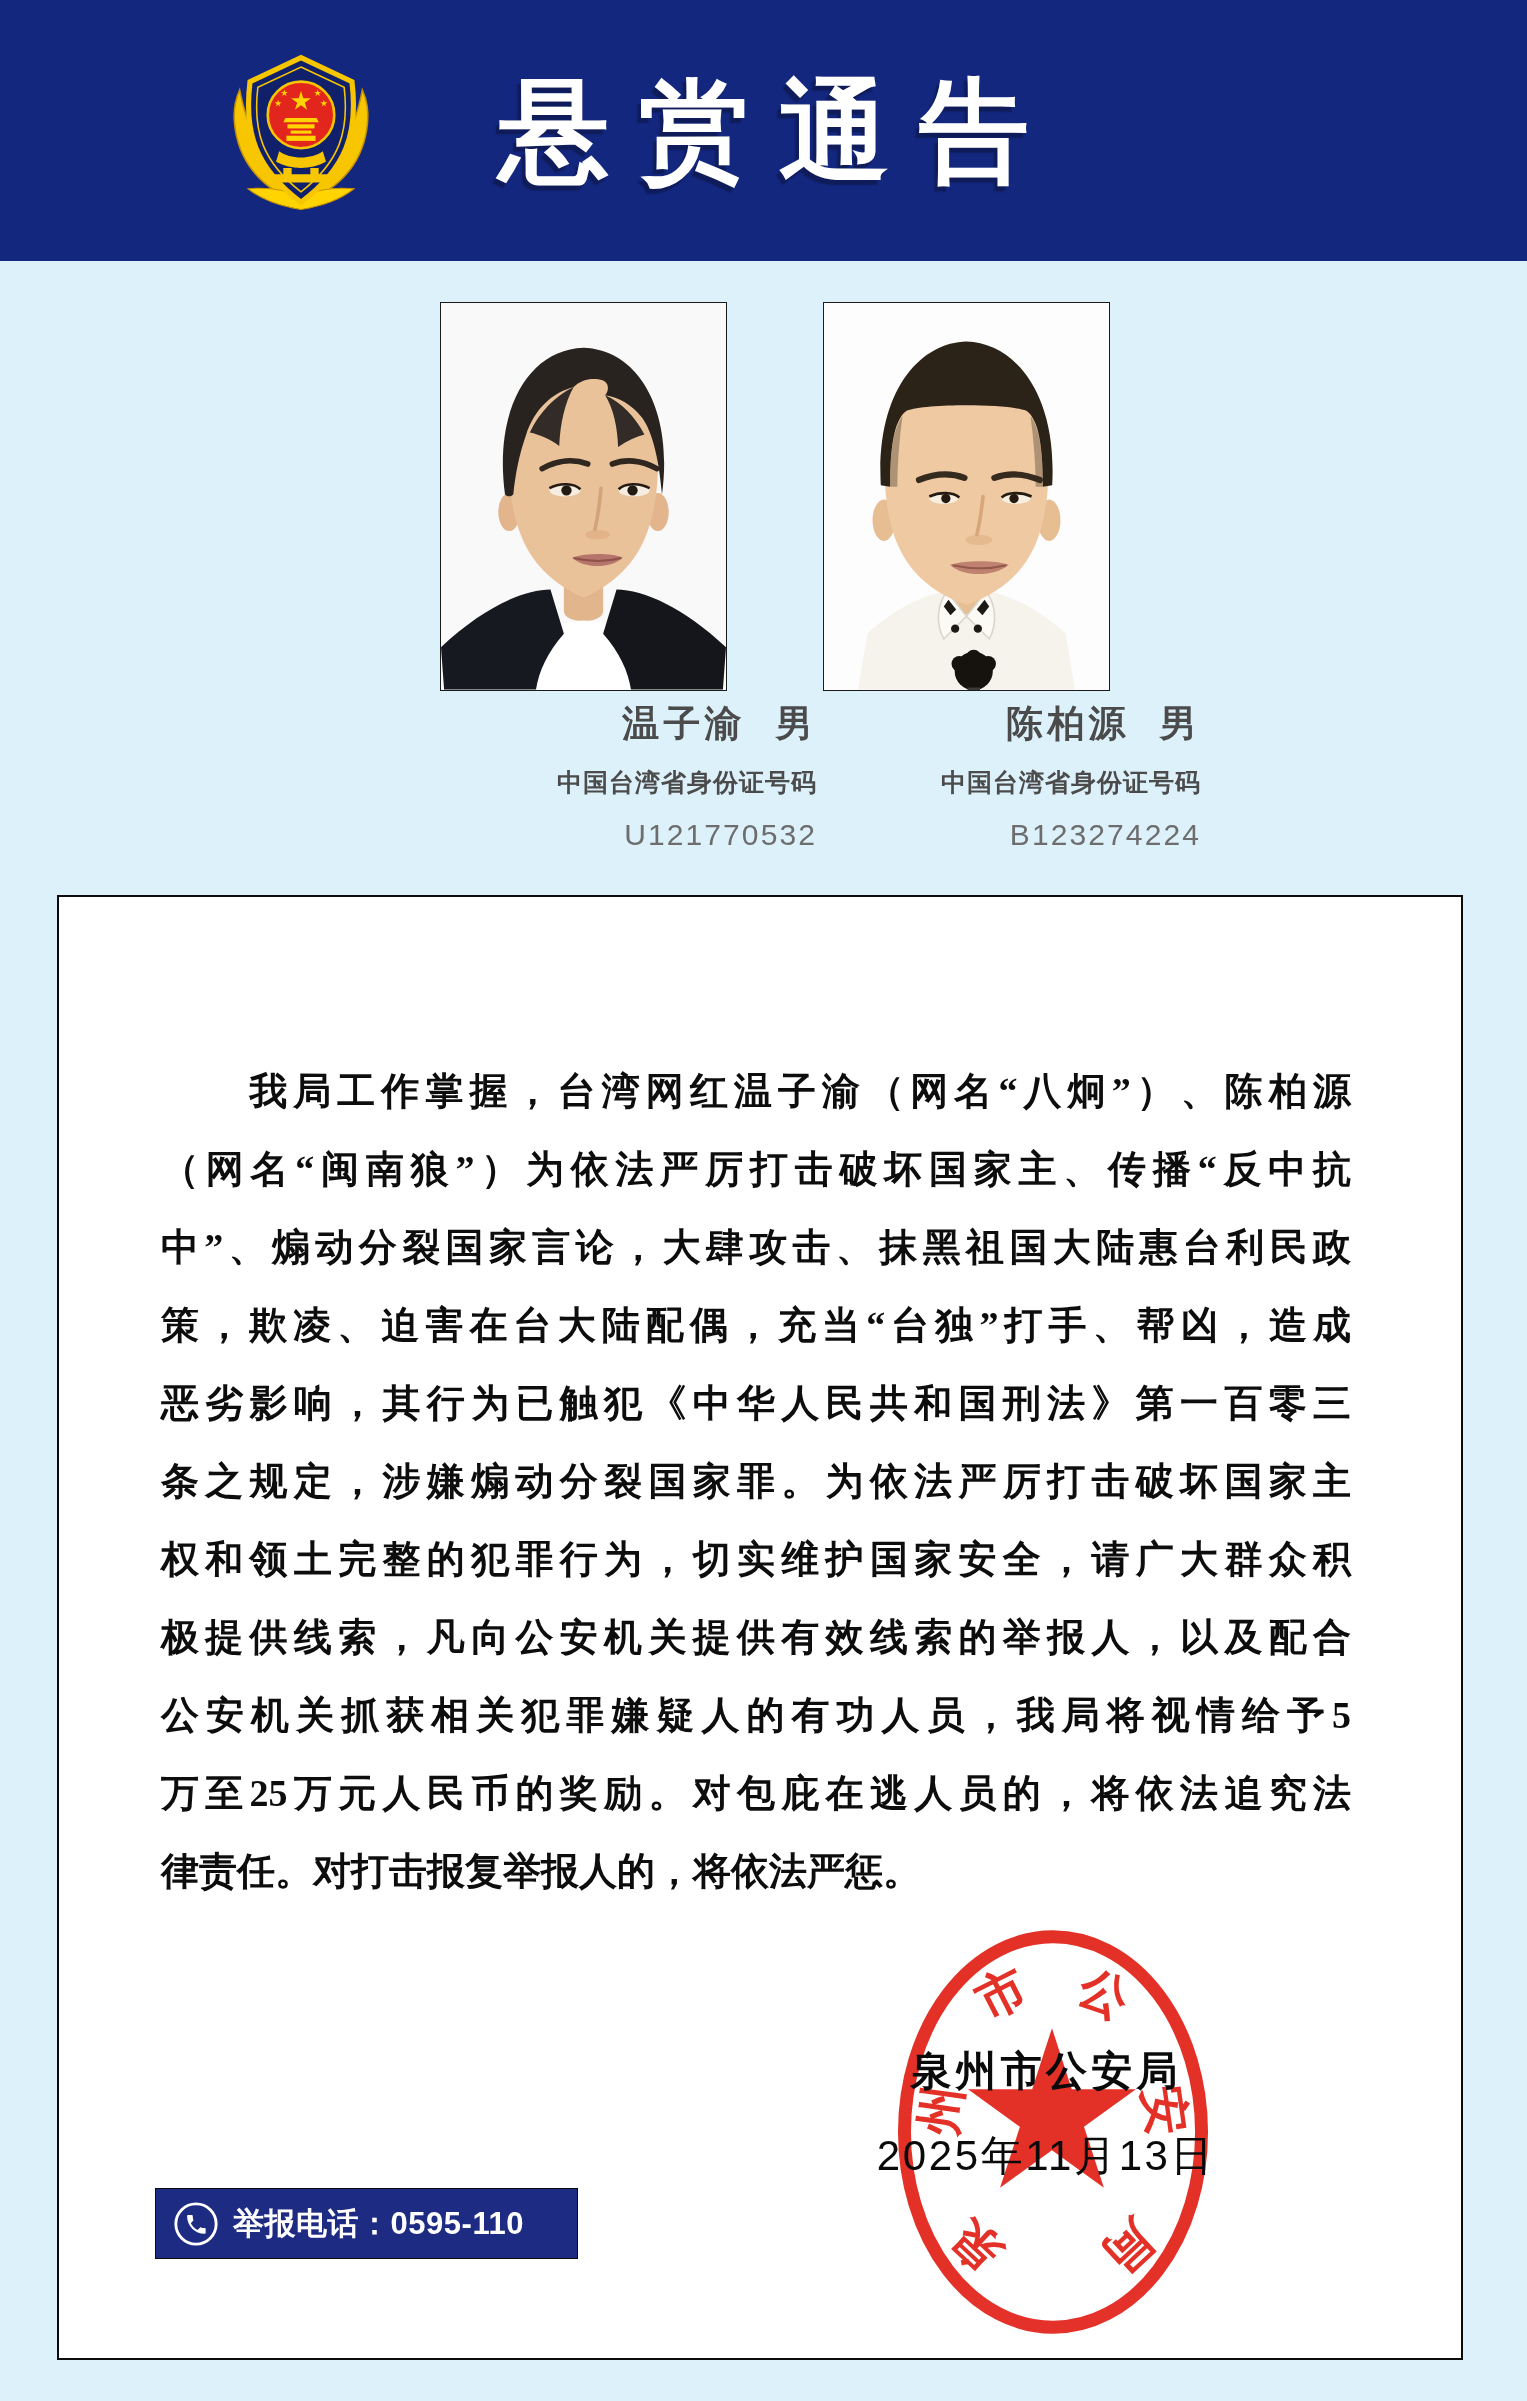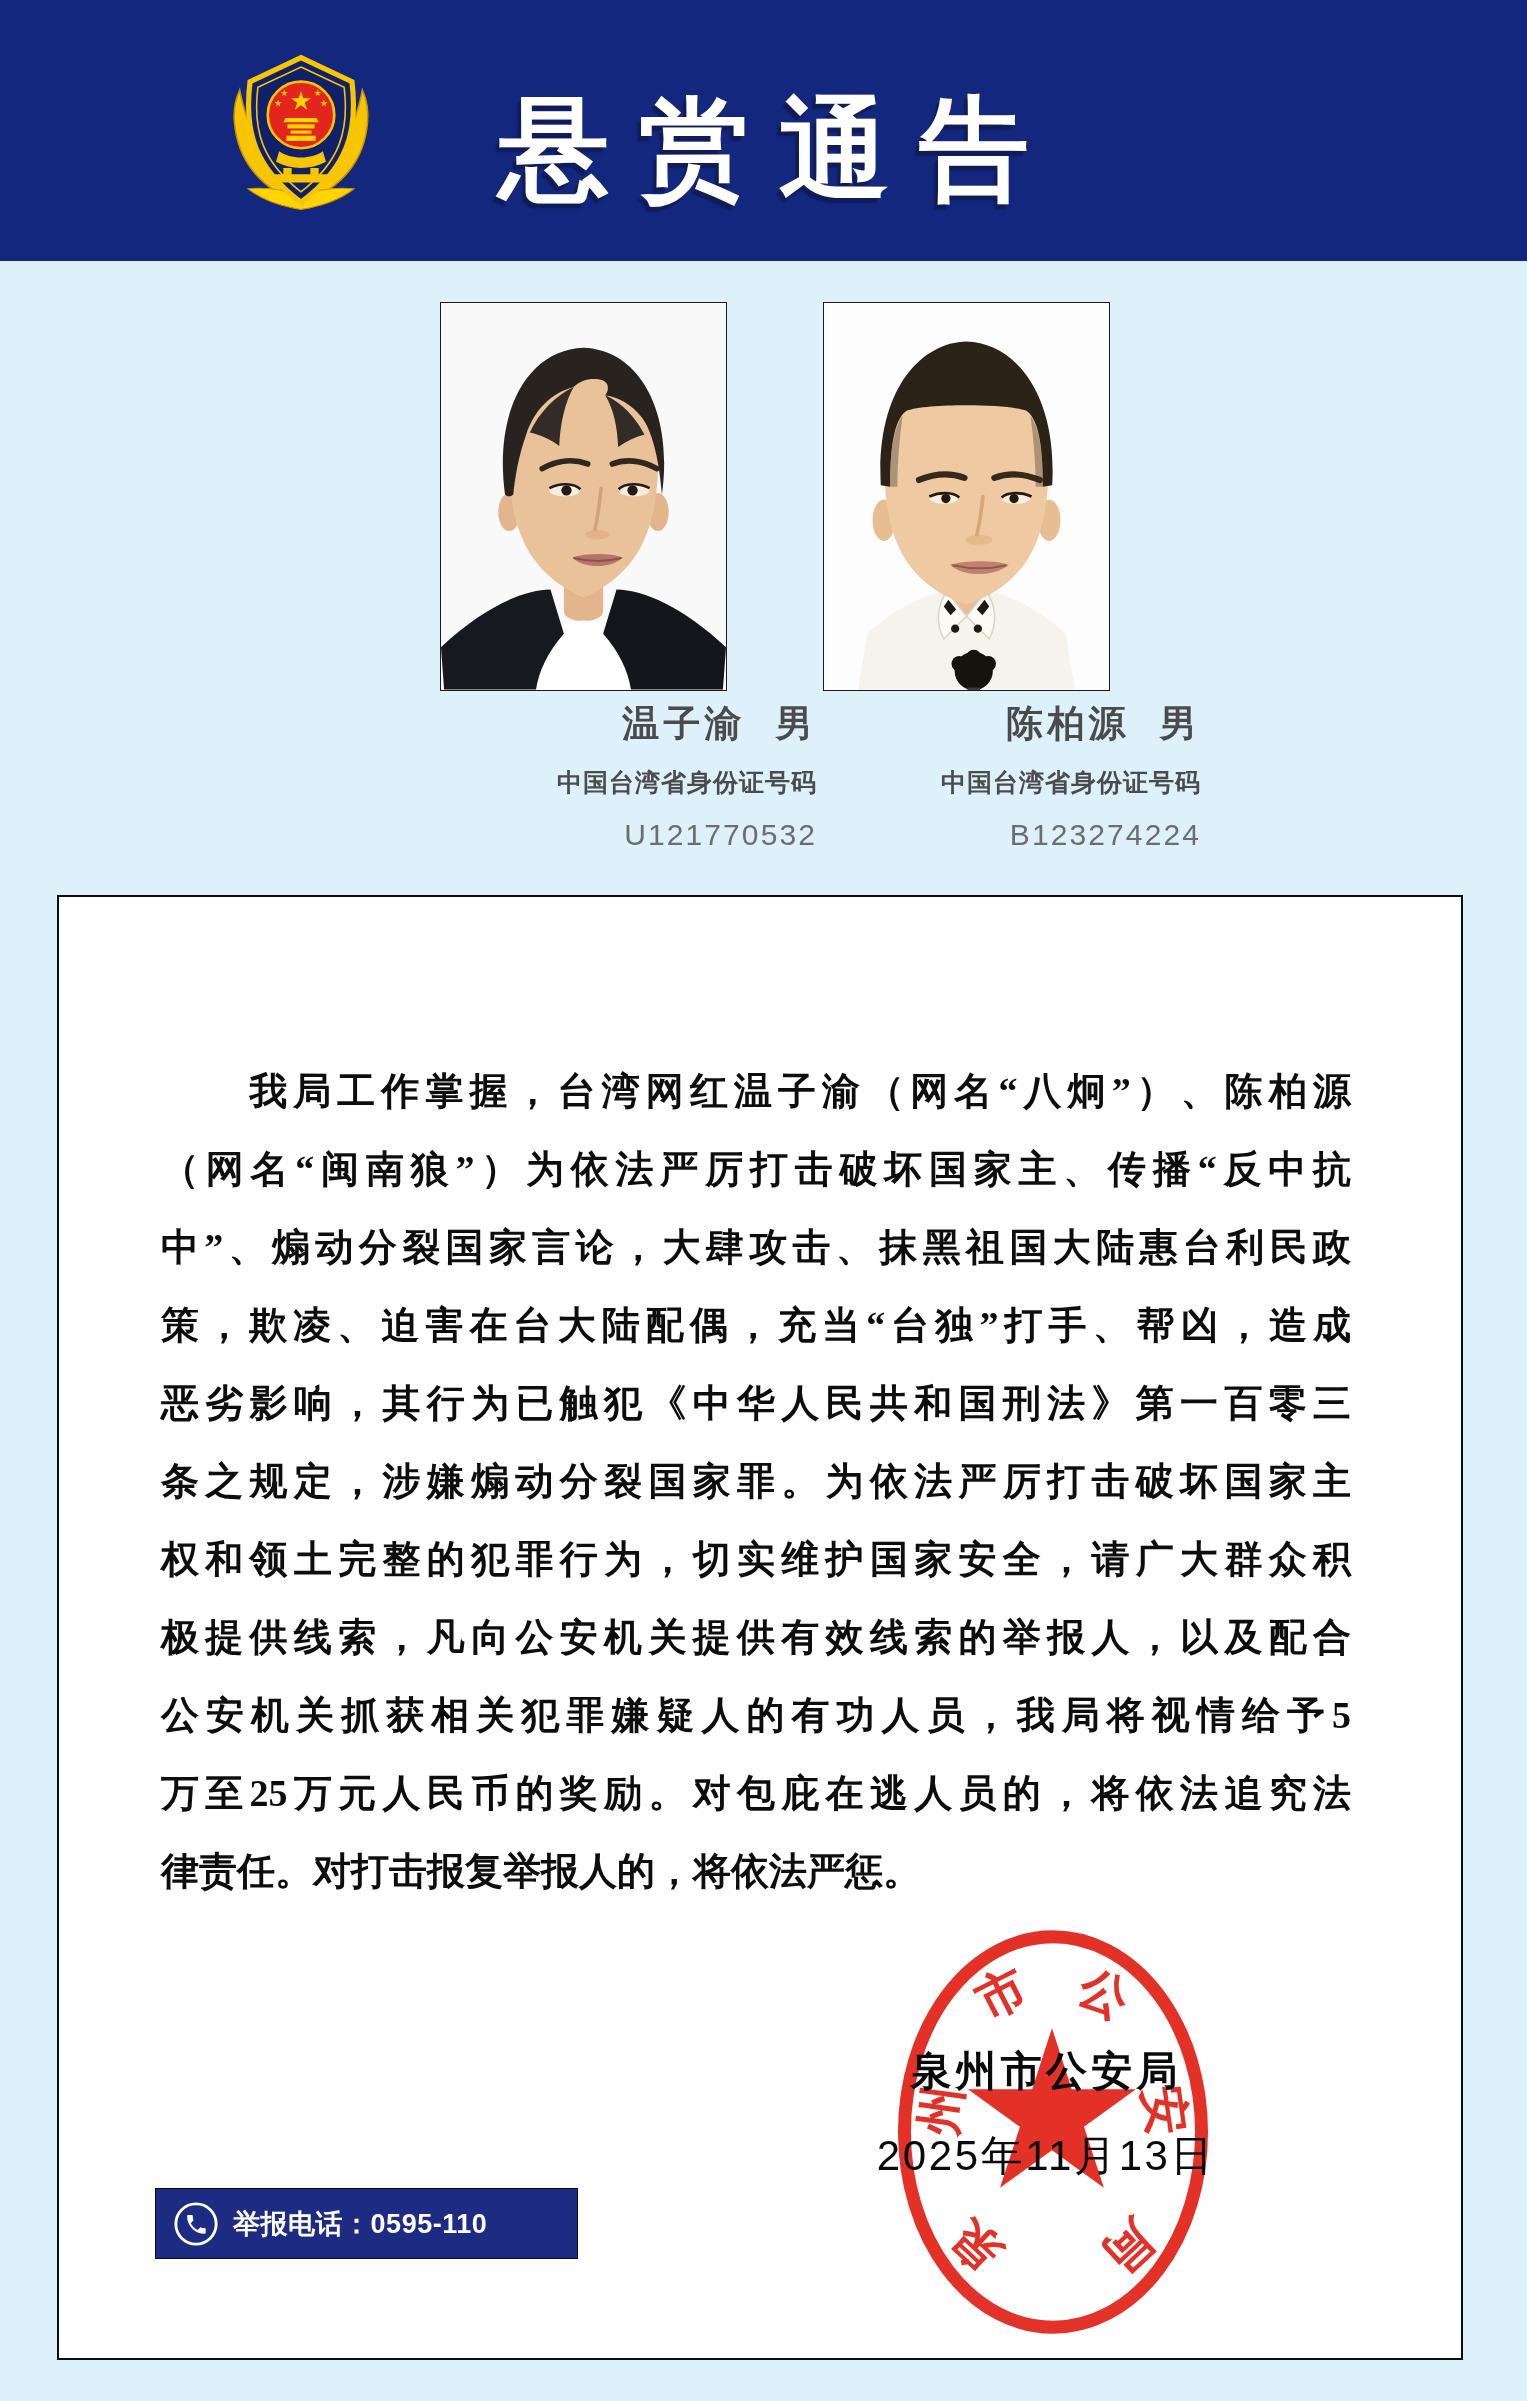--- a/index.html
+++ b/index.html
@@ -13,21 +13,21 @@
   }
   
   .header{
     position:absolute;left:0;top:0;width:1528px;height:261px;
     background:#13277f;
   }
   .emblem{
     position:absolute;left:223px;top:48px;width:156px;height:164px;
   }
   .title{
-    position:absolute;left:0;top:79px;width:1528px;
+    position:absolute;left:0;top:61px;width:1528px;
     text-align:center;
     font-size:110px;line-height:140px;
     font-weight:bold;color:#ffffff;
     letter-spacing:30px;text-indent:30px;
     text-shadow:-3.6px 4.7px 1.6px rgba(10,15,45,0.45);
     white-space:nowrap;
   }
   
   .photo{
     position:absolute;top:302px;width:287px;height:389px;
@@ -77,21 +77,21 @@
     font-size:94px;font-weight:bold;
   }
   
   .hotline{
     position:absolute;left:155px;top:2188px;width:423px;height:71px;
     background:#1e2b83;border:1.6px solid #0c0c0c;
     display:flex;align-items:center;z-index:4;
   }
   .phone-badge{width:48px;height:48px;margin-left:15.6px;flex:0 0 auto;}
   .hotline-label{
-    color:#ffffff;font-size:27px;font-weight:bold;
+    color:#ffffff;font-size:31px;font-weight:bold;
     margin-left:13.5px;letter-spacing:0.5px;white-space:nowrap;
   }
 </style>
 </head>
 <body>
 
 <div class="poster">
 
   <div class="header">
     <svg class="emblem" viewBox="0 0 300 310">

